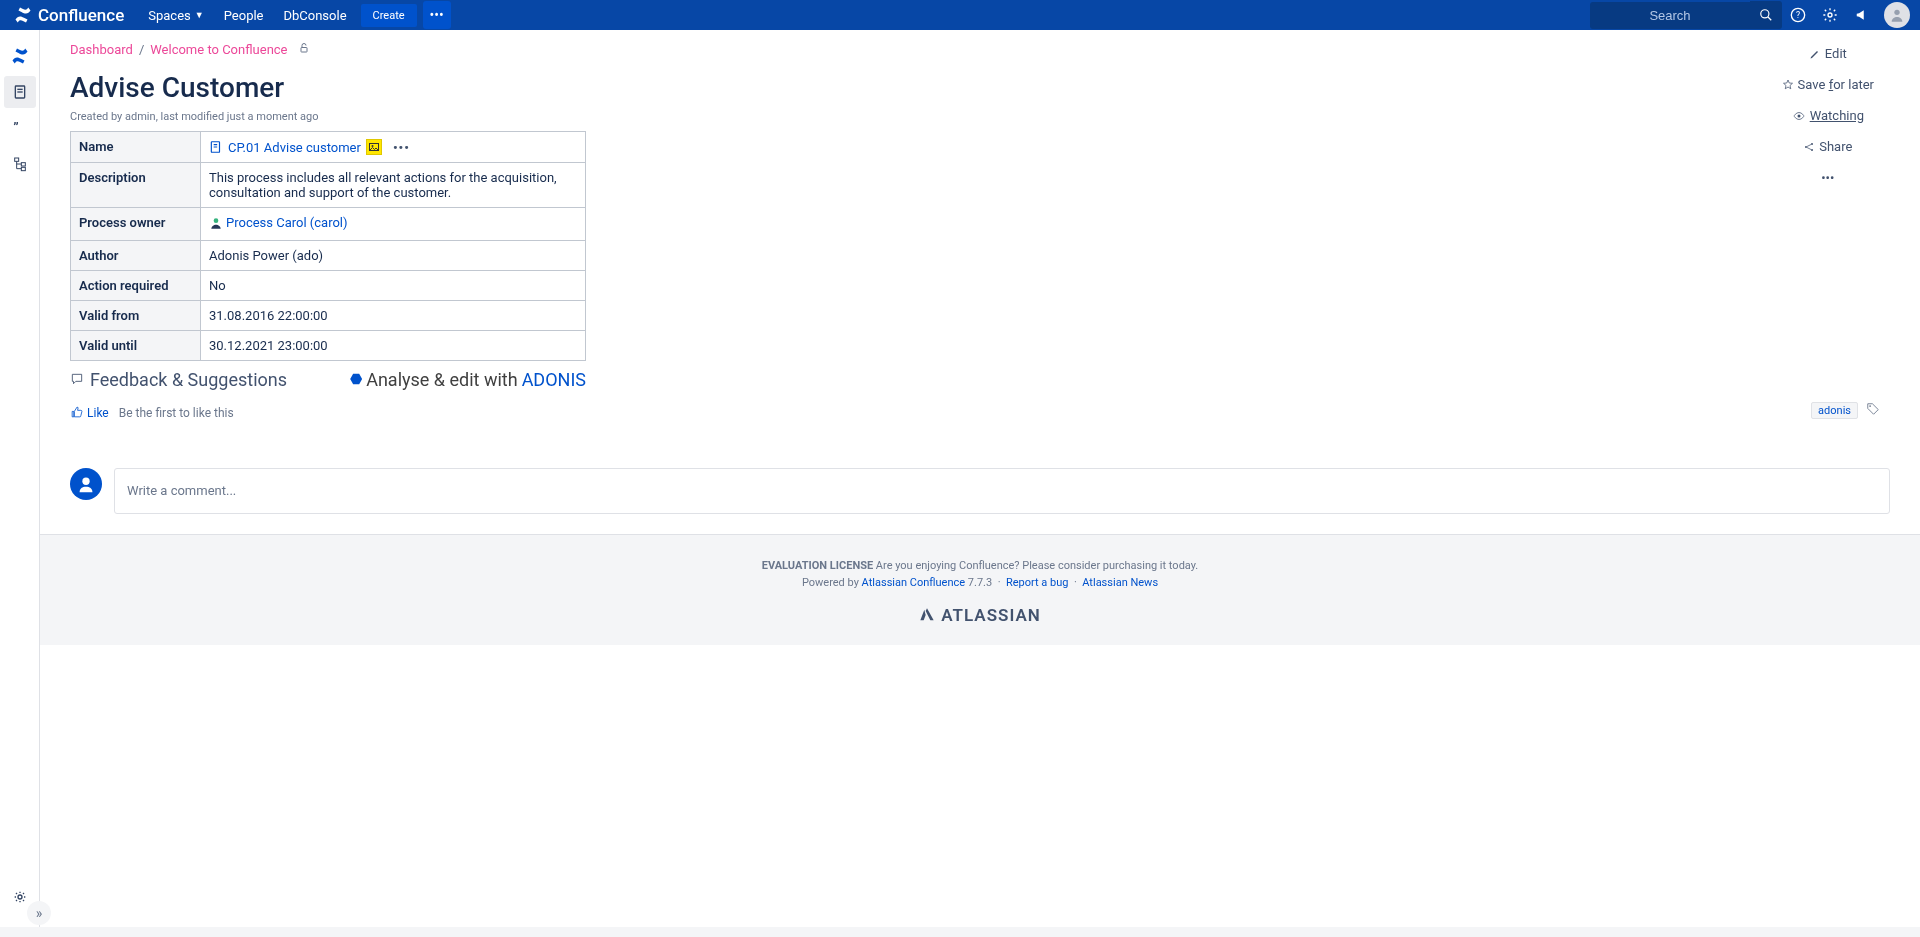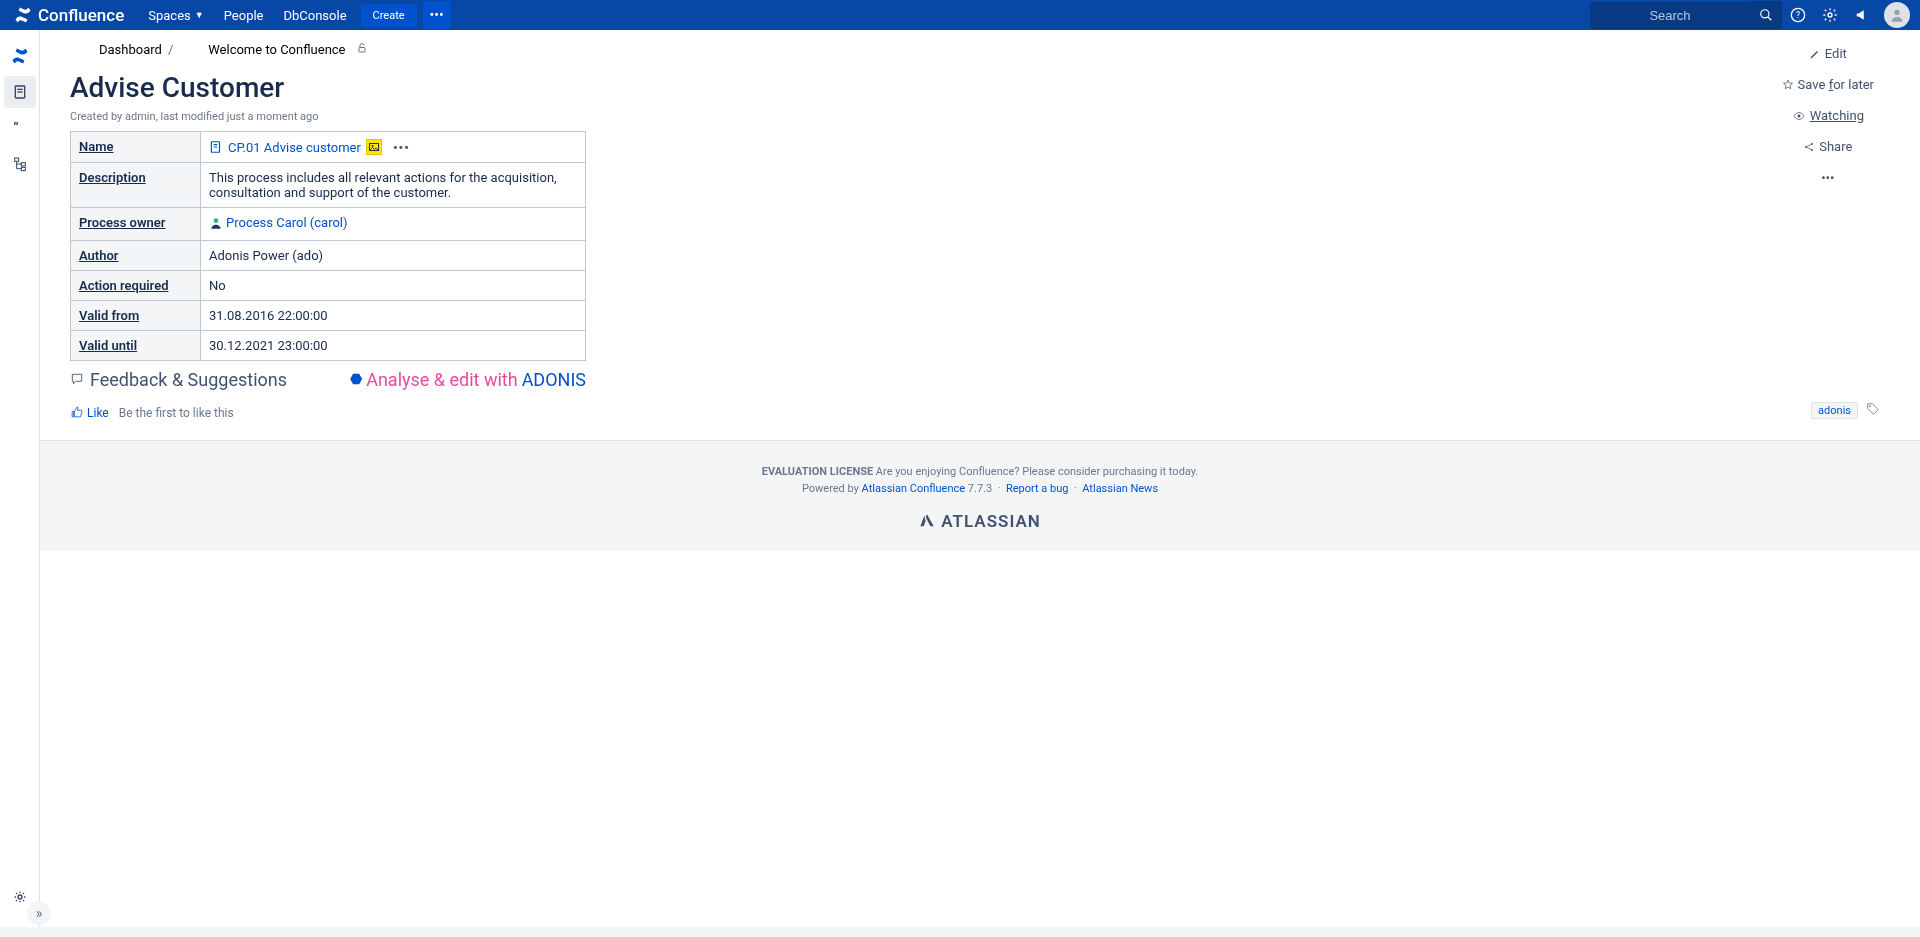--- a/index.html
+++ b/index.html
@@ -19,41 +19,41 @@
 .topbar .avatar { width: 26px; height: 26px; border-radius: 50%; background: #dfe1e6; margin-left: 6px; cursor:pointer; display:flex; align-items:center; justify-content:center; }
 .layout { display: flex; }
 .sidebar { width: 40px; background: white; border-right: 1px solid #dfe1e6; min-height: calc(100vh - 40px); display: flex; flex-direction: column; align-items: center; padding-top: 10px; position: relative; }
 .sidebar .sb-item { width: 32px; height: 32px; display: flex; align-items: center; justify-content: center; border-radius: 3px; cursor: pointer; margin-bottom: 4px; color: #344563; }
 .sidebar .sb-item.active { background: rgba(9,30,66,0.08); }
 .sidebar .sb-bottom { position: absolute; bottom: 10px; }
 .sidebar .sb-expand { position: absolute; bottom: 2px; right: -12px; background: #f4f5f7; border-radius: 50%; width: 24px; height: 24px; display:flex; align-items:center; justify-content:center; cursor:pointer; color:#6b778c; }
 .content { flex: 1; background: white; }
 .page { padding: 12px 40px 20px 30px; }
 .breadcrumbs { font-size: 13px; color: #6B778C; display: flex; align-items: center; }
-.breadcrumbs a { color: #000000; text-decoration: none; margin-left: 29px; }
+.breadcrumbs a { color: #ec4899; text-decoration: none; }
 .breadcrumbs .sep { margin: 0 6px; color: #6B778C; }
 .breadcrumbs .bc-icon { margin-left: 10px; color:#6b778c; cursor:pointer; }
 .page-actions { float: right; display: flex; align-items: center; gap: 8px; flex-direction: column; }
 .page-actions .pa-item { display: flex; align-items: center; font-size: 13px; color: #42526E; cursor: pointer; padding: 4px 6px; }
 .page-actions .pa-item svg, .page-actions .pa-item .ico { margin-right: 4px; }
 .page-actions .watch-text { text-decoration: underline; }
 .page-title { font-size: 28px; font-weight: 500; color: #172B4D; margin-top: 14px; }
 .page-meta { font-size: 11px; color: #6B778C; margin-top: 6px; margin-bottom: 8px; }
 .meta-table { border-collapse: collapse; width: 516px; border: 1px solid #C1C7D0; }
 .meta-table th, .meta-table td { border: 1px solid #C1C7D0; padding: 7px 8px; font-size: 13px; text-align: left; vertical-align: top; }
-.meta-table th { background: #F4F5F7; font-weight: 600; width: 130px; text-decoration: underline; }
+.meta-table th { background: #F4F5F7; font-weight: 600; width: 130px; }
 .meta-table .link { color: #0052CC; text-decoration: none; cursor:pointer; }
 .meta-table .row-icons { display: inline-flex; align-items: center; gap: 3px; }
 .name-cell { display: flex; align-items: center; gap: 5px; }
 .highlight-icon { background: #ffe600; border: 1px solid #e0c800; padding: 1px; display:inline-flex; }
 .more-dots { color:#42526e; cursor:pointer; margin-left:6px; letter-spacing:1px; font-weight:bold; }
 .under-table { width: 516px; display: flex; justify-content: space-between; margin-top: 8px; font-size: 18px; }
 .under-table .left { display:flex; align-items:center; gap:6px; color:#42526E; cursor:pointer; }
 .under-table .right { display:flex; align-items:center; gap:4px; }
-.under-table .right .txt { color: #ec4899; }
+.under-table .right .txt { color: #404040; }
 .under-table .right .lnk { color: #0052CC; cursor:pointer; }
 .hexagon { width: 12px; height: 12px; background: #0052CC; clip-path: polygon(25% 6%, 75% 6%, 100% 50%, 75% 94%, 25% 94%, 0 50%); display:inline-block; }
 .like-row { margin-top: 16px; font-size: 12px; color: #6B778C; display:flex; align-items:center; gap:10px; }
 .like-row .like { color: #0052CC; cursor:pointer; display:flex; align-items:center; gap:4px; }
 .tag-row { float: right; margin-top: -18px; display:flex; align-items:center; gap:8px; }
 .tag { background: #f4f5f7; color: #0052CC; font-size: 11px; padding: 1px 6px; border-radius: 2px; border:1px solid #e0e2e6; cursor:pointer; }
 .tag-icon { color:#6b778c; cursor:pointer; }
 .comment-area { display: flex; gap: 12px; margin: 28px 30px 20px 30px; }
 .comment-avatar { width: 32px; height: 32px; border-radius: 50%; background: #0052CC; display:flex; align-items:center; justify-content:center; flex-shrink:0; }
 .comment-box { flex: 1; border: 1px solid #dfe1e6; border-radius: 3px; padding: 14px 12px; color: #6B778C; font-size: 13px; cursor: text; min-height: 46px; background:white; }
@@ -287,20 +287,30 @@
       <div class="tag-row">
         <span class="tag">adonis</span>
         <span class="tag-icon"><svg width="14" height="14" viewBox="0 0 24 24">
               <path d="M3 3h8l10 10-8 8L3 11z" fill="none" stroke="#6b778c" stroke-width="1.5"></path>
               <circle cx="7" cy="7" r="1.5" fill="#6b778c"></circle>
             </svg></span>
       </div>
       <div style="clear:both"></div>
     </div>
 
+    <div class="comment-area">
+      <div class="comment-avatar">
+          <svg width="22" height="22" viewBox="0 0 24 24">
+            <circle cx="12" cy="12" r="11" fill="#0052CC"></circle>
+            <circle cx="12" cy="9" r="4" fill="white"></circle>
+            <path d="M5 21c0-4 3-6 7-6s7 2 7 6" fill="white"></path>
+          </svg>
+        </div>
+      <div class="comment-box">Write a comment...</div>
+    </div>
 
     <div class="footer">
       <div class="row"><b>EVALUATION LICENSE</b><span> Are you enjoying Confluence? Please consider purchasing it today.</span></div>
       <div class="row">
         <span>Powered by </span><a>Atlassian Confluence</a><span> 7.7.3</span>
         &nbsp;·&nbsp;
         <a>Report a bug</a>
         &nbsp;·&nbsp;
         <a>Atlassian News</a>
       </div>

